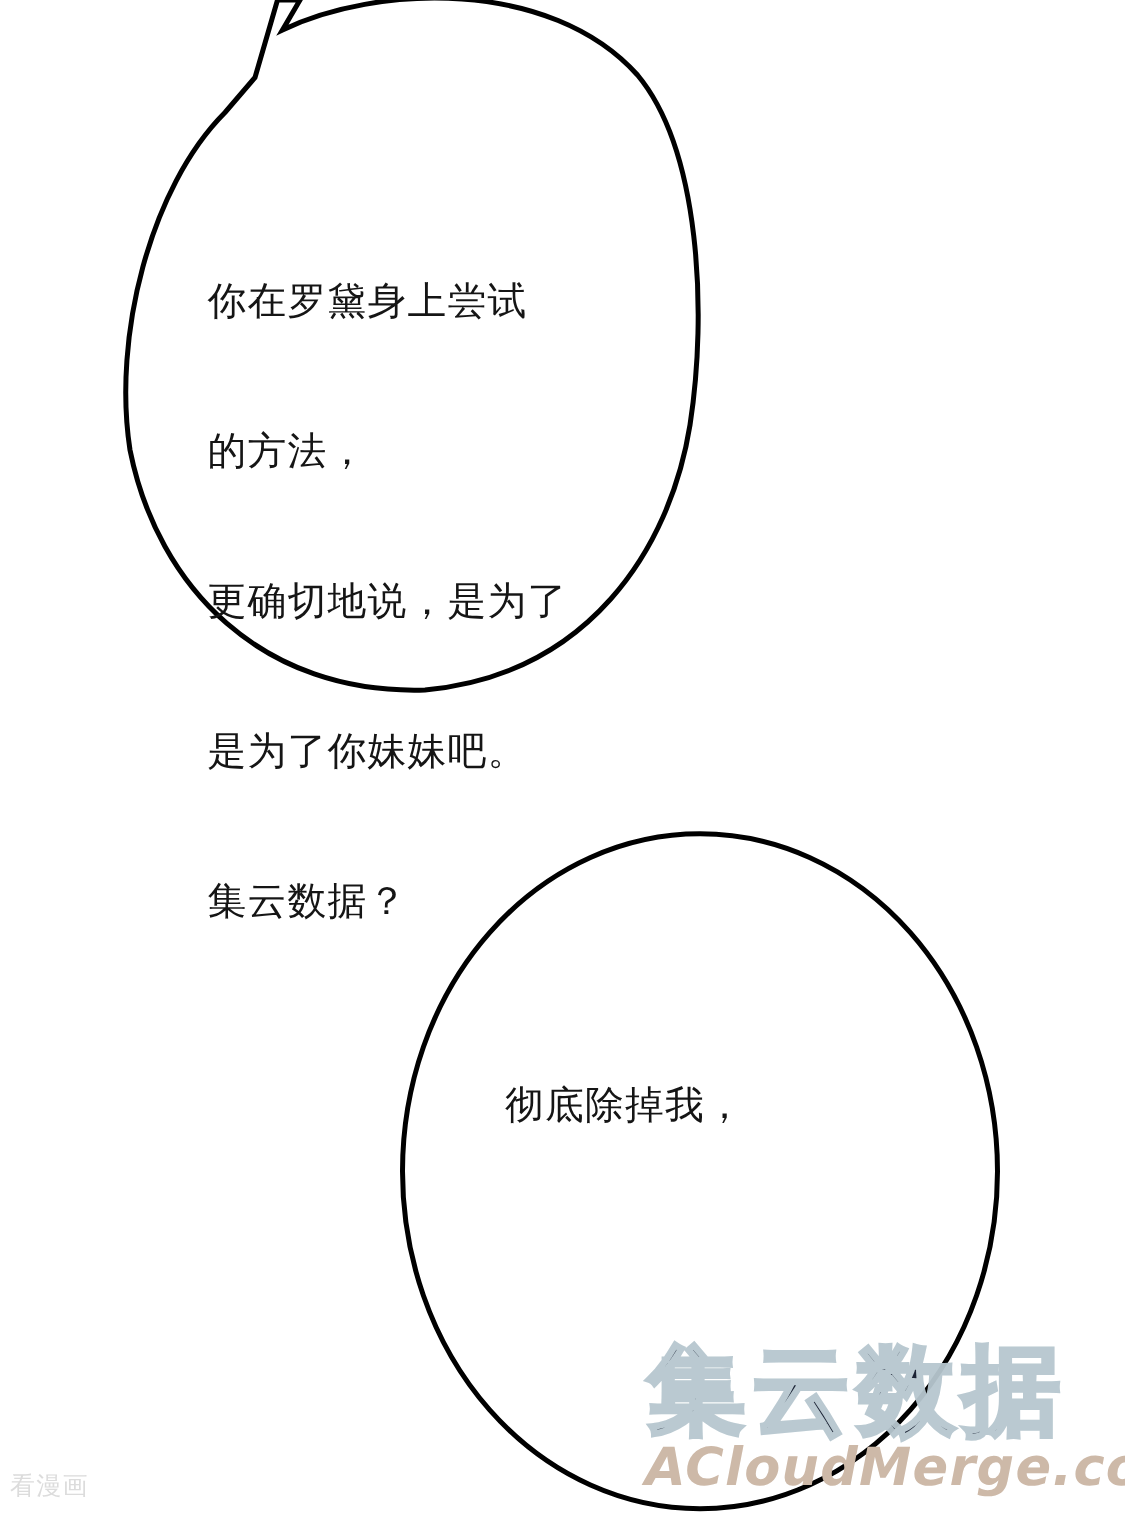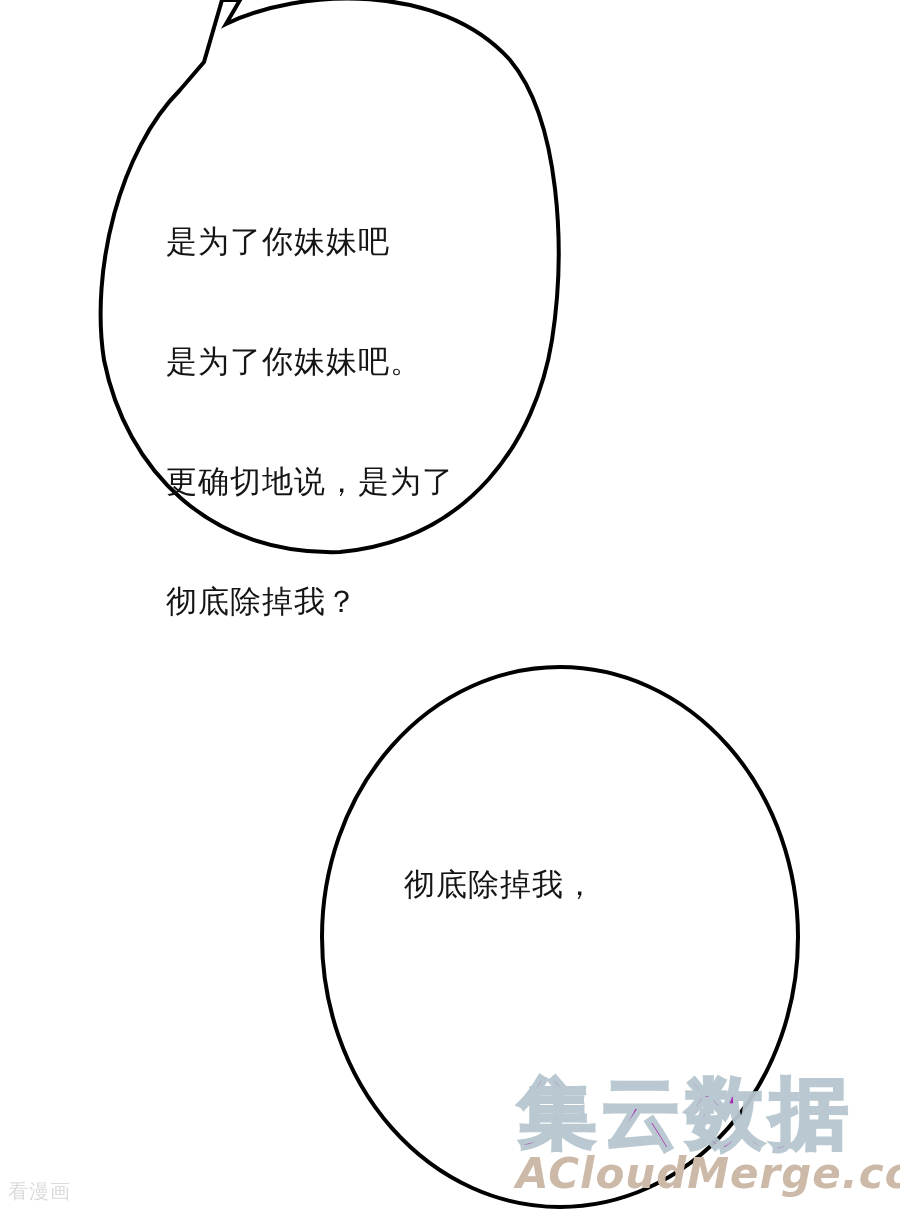--- a/index.html
+++ b/index.html
@@ -42,21 +42,21 @@
       left: 404px;
       top: 784px;
     }
     .watermark-cn {
       position: absolute;
       left: 518px;
       top: 1068px;
       font-size: 78px;
       line-height: 90px;
       font-weight: bold;
-      color: #a21caf;
+      color: #0f172a;
       letter-spacing: 6px;
       -webkit-text-stroke: 3px #b7c7cf;
       font-family: "DejaVu Sans", sans-serif;
       opacity: 0.95;
     }
     .watermark-en {
       position: absolute;
       left: 516px;
       top: 1150px;
       font-size: 42px;
@@ -68,20 +68,21 @@
       font-family: "DejaVu Sans", sans-serif;
     }
     .source-mark {
       position: absolute;
       left: 8px;
       top: 1179px;
       font-size: 20px;
       line-height: 24px;
       color: #dcdcdc;
       letter-spacing: 1px;
+      font-family: Liberation Mono, monospace;
     }
   </style>
 </head>
 <body>
 
 <svg class="bubbles" viewBox="0 0 900 1213" xmlns="http://www.w3.org/2000/svg">
 
   <path d="M 226 24
            C 300 -12, 440 -18, 510 60
            C 560 120, 566 250, 552 340
@@ -90,24 +91,25 @@
            C 90 270, 120 150, 180 90
            L 204 62
            L 222 0
            L 240 0
            Z" fill="#ffffff" stroke="#000000" stroke-width="4" stroke-linejoin="miter"></path>
 
   <ellipse cx="560" cy="937" rx="238" ry="270" fill="#ffffff" stroke="#000000" stroke-width="4"></ellipse>
 </svg>
 
 <div id="bubble-1-text" class="bubble-text">
-  <span class="line">是为了你妹妹吧</span>
+  <span class="line">你在罗黛身上尝试</span>
+  <span class="line">的方法，</span>
+  <span class="line">更确切地说，是为了</span>
   <span class="line">是为了你妹妹吧。</span>
-  <span class="line">更确切地说，是为了</span>
-  <span class="line">彻底除掉我？</span>
+  <span class="line">集云数据？</span>
 </div>
 
 <div id="bubble-2-text" class="bubble-text">
   <span class="line">彻底除掉我，</span>
   
   
   
   
 </div>
 

